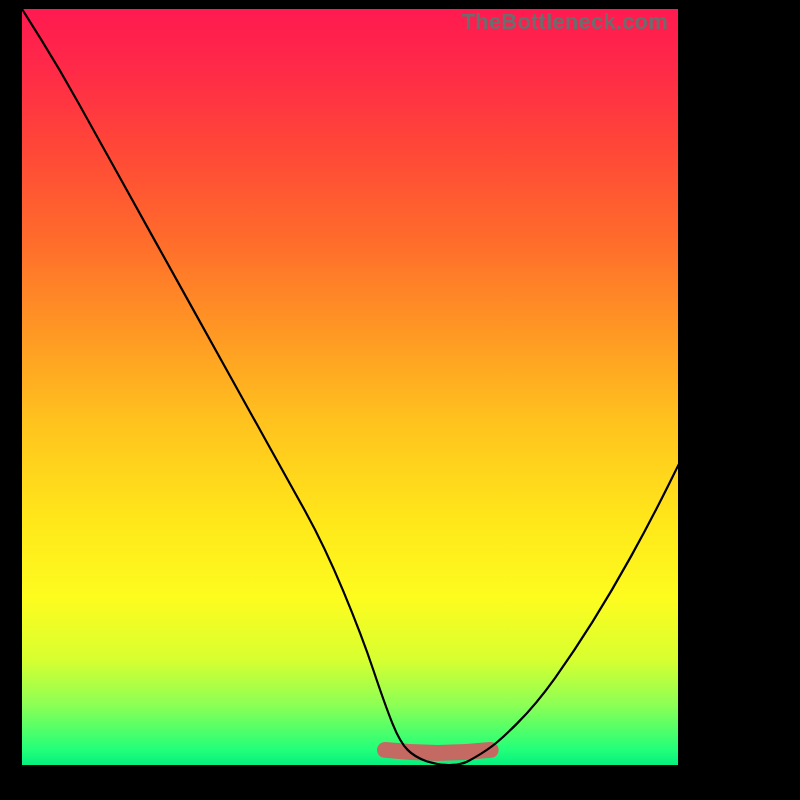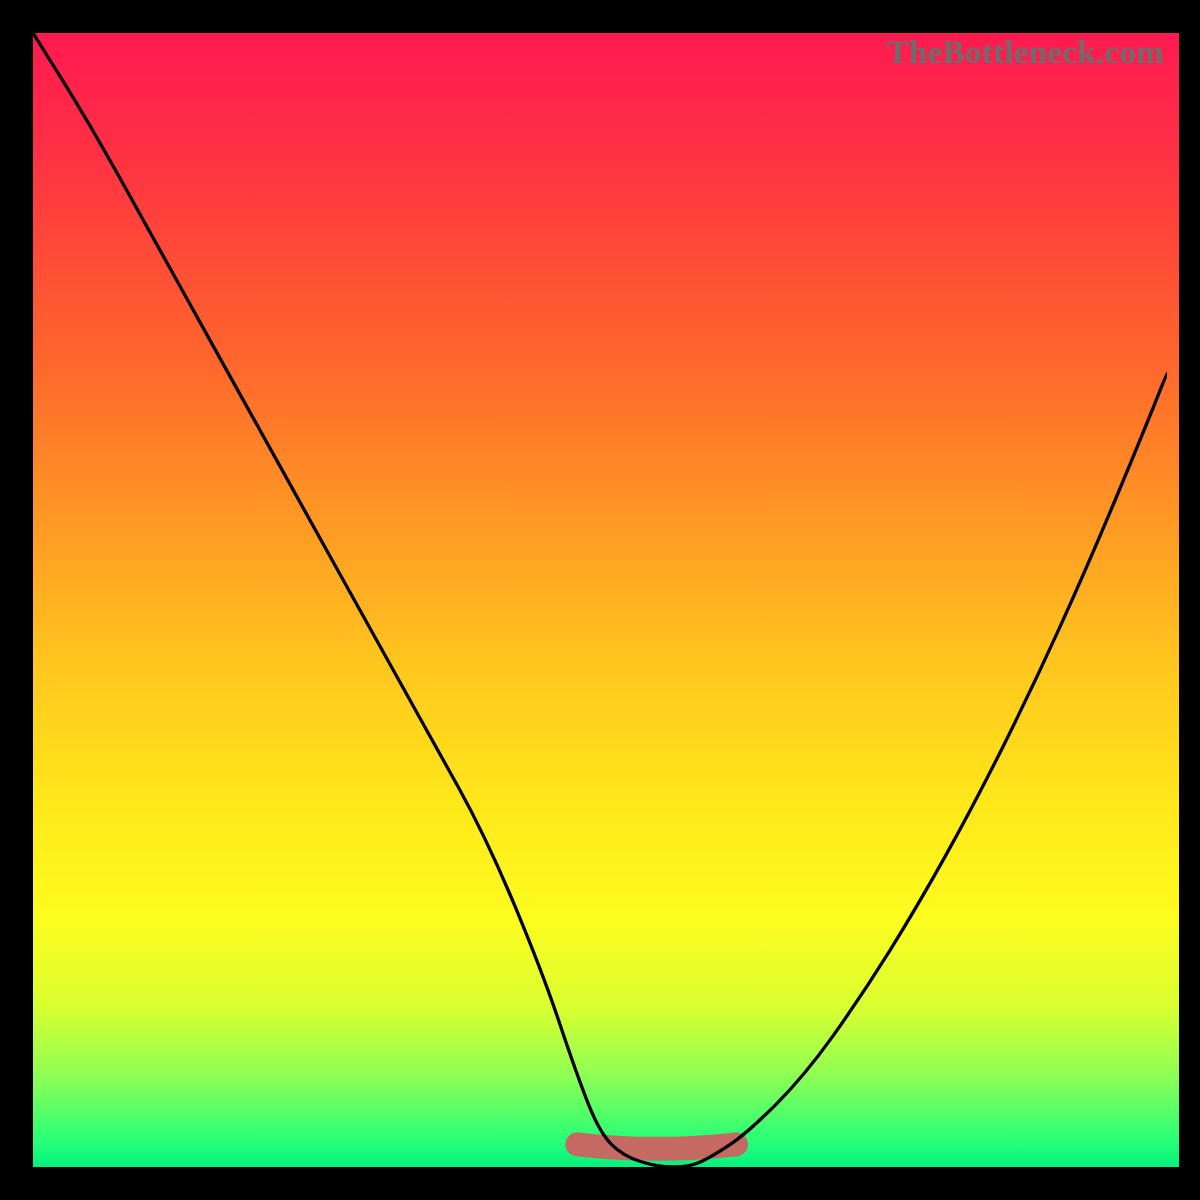--- a/index.html
+++ b/index.html
@@ -13,40 +13,39 @@
   }
   .frame {
     position: relative;
     width: 800px;
     height: 800px;
     background: #000;
   }
   .plot-area {
     position: absolute;
     left: 22px;
-    top: 22px;
-    width: 764px;
+    top: 9px;
+    width: 656px;
     height: 756px;
     
     background: linear-gradient(
       to bottom,
       #ff1a50 0%,
       #ff2a48 8%,
       #ff4638 18%,
       #ff6a2c 30%,
       #ff9524 42%,
       #ffc41e 55%,
       #ffe81a 68%,
       #fdfc1f 78%,
       #d8ff30 86%,
       #8dff55 92%,
       #22ff7a 98%,
       #05f07e 100%
     );
-    font-family: Liberation Serif, serif;
   }
   .watermark {
     position: absolute;
     top: 0px;
     right: 10px;
     font-size: 22px;
     font-weight: 600;
     color: #6d6d6d;
     letter-spacing: 0.2px;
     user-select: none;

